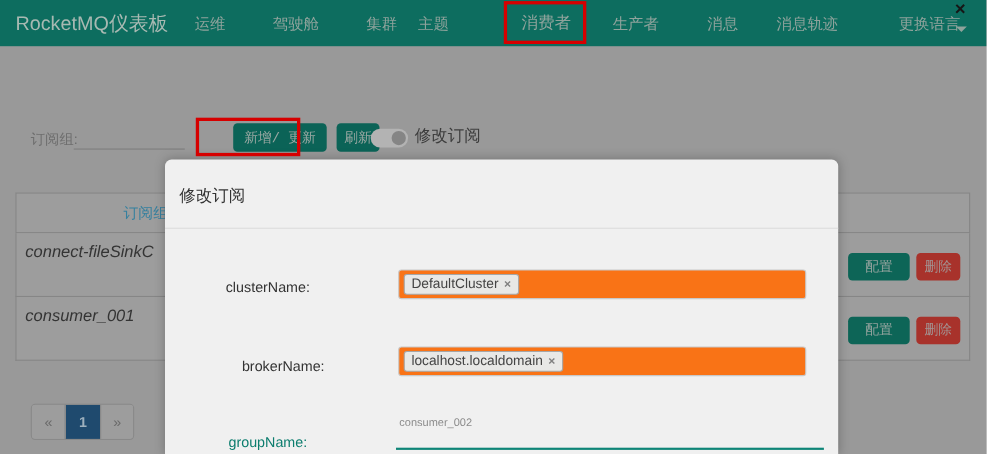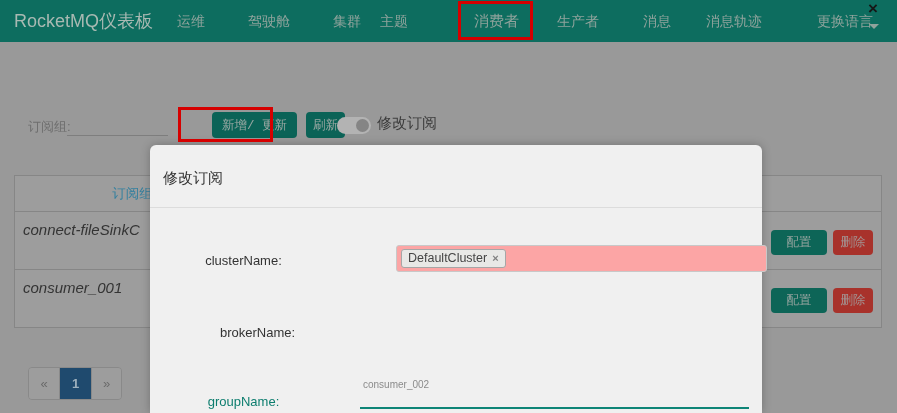--- a/index.html
+++ b/index.html
@@ -57,22 +57,22 @@
 
   
   .modal { position:absolute; left:150px; top:145px; width:612px; height:268px; background:#f0f0f0;
     border-radius:6px 6px 0 0; z-index:10; box-shadow:0 0 10px rgba(0,0,0,0.25); }
   .modal-title { position:absolute; left:13px; top:24px; font-size:15px; color:#333333; }
   .modal-divider { position:absolute; left:0; top:62px; width:612px; height:1px; background:#dcdcdc; }
   .fld-label { position:absolute; width:187px; text-align:center; font-size:13px; color:#333333; }
   .lbl-cluster { left:0; top:108px; }
   .lbl-broker { left:0; top:180px;padding-left:28px; }
   .lbl-group { left:0; top:249px; color:#0c7d6e; }
-  .fld-box { position:absolute; left:212px; width:371px; height:27px; background:#fca5a5;
-    border:1px solid #c8c8c8; border-radius:3px;margin-left:34px; }
+  .fld-box { position:absolute; left:212px; width:371px; height:27px; background:#f97316;
+    border:1px solid #c8c8c8; border-radius:3px; }
   .box-cluster { top:100px; }
   .box-broker { top:170px; }
   .tag { position:absolute; left:4px; top:3px; height:19px; line-height:17px; padding:0 6px;
     background:#e8e8e6; border:1px solid #a6a6a6; border-radius:3px; font-size:12.5px; color:#444444;
     white-space:nowrap; }
   .tag .tag-x { color:#808080; font-weight:bold; margin-left:5px; font-size:11px; cursor:pointer; }
   .group-value { position:absolute; left:213px; top:234px; font-size:10px; color:#8b8b8b; }
   .group-underline { position:absolute; left:210px; top:262px; width:389px; height:2px; background:#0e8577; }
 </style>
 </head>
@@ -132,19 +132,22 @@
   <div class="modal">
     <div class="modal-title">修改订阅</div>
     <div class="modal-divider"></div>
 
     <span class="fld-label lbl-cluster">clusterName:</span>
     <div class="fld-box box-cluster">
       <span class="tag"><span>DefaultCluster</span><span class="tag-x">×</span></span>
     </div>
 
     <span class="fld-label lbl-broker">brokerName:</span>
+    <div class="fld-box box-broker">
+      <span class="tag"><span>localhost.localdomain</span><span class="tag-x">×</span></span>
+    </div>
 
     <span class="fld-label lbl-group">groupName:</span>
     <span class="group-value">consumer_002</span>
     <div class="group-underline"></div>
   </div>
 
 </div>
 
 </body></html>

